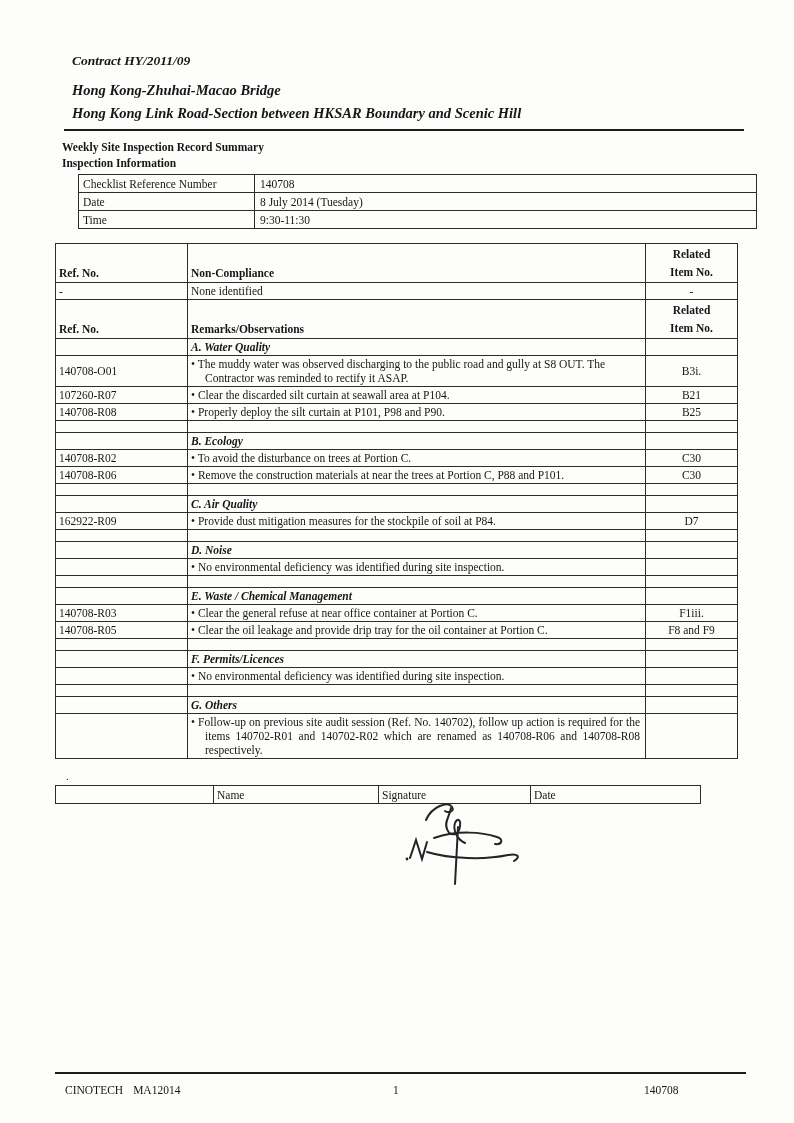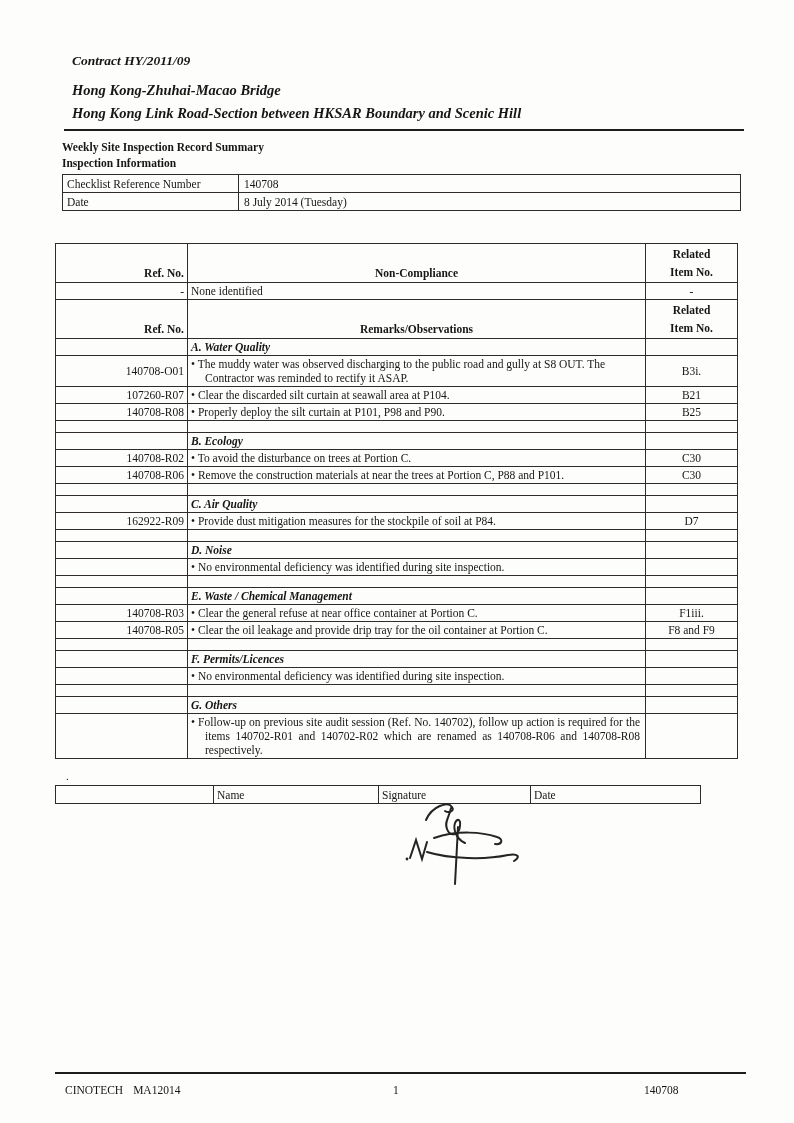--- a/index.html
+++ b/index.html
@@ -21,30 +21,30 @@
   .hdr-rule{border-top:2.5px solid #1c1c1c;width:680px;}
 
   .blk-title{font-weight:bold;font-size:11.5px;white-space:nowrap;}
 
   
   table{border-collapse:collapse;table-layout:fixed;}
   td{border:1px solid #2e2b28;font-size:11.5px;line-height:14px;
      padding:1px 3px;vertical-align:middle;overflow:hidden;}
 
   
-  .info-table{width:678px;}
+  .info-table{width:678px;margin-left:16px;}
   .info-table td{height:15px;}
   .info-table .lbl{padding-left:4px;}
   .info-table .val{padding-left:5px;}
 
   
   .main-table{width:682px;}
-  .main-table .c1{text-align:right;}
+  .main-table .c1{text-align:left;}
   .main-table .c3{text-align:center;}
-  .r-hdr td{font-weight:bold;text-align:center;}
+  .r-hdr td{font-weight:bold;}
   .r-hdr .c1,.r-hdr .c2{vertical-align:bottom;padding-bottom:2px;}
   .r-hdr .c3{white-space:pre-line;line-height:18px;}
   .r-hdr td{height:31px;}
   .r-data td{height:14px;}
   .r-sec td{height:13px;}
   .r-sec .c2{font-weight:bold;font-style:italic;}
   .r-blank td{height:9px;}
   .obs{padding-left:14px;text-indent:-14px;}
   .obs.j{text-align:justify;}
   .c2 .obs{padding-right:2px;}
@@ -81,20 +81,24 @@
         <col style="width:502px">
       </colgroup>
     <tbody>
         <tr>
       <td class="lbl">Checklist Reference Number</td>
       <td class="val">140708</td>
     </tr>
     <tr>
       <td class="lbl">Date</td>
       <td class="val">8 July 2014 (Tuesday)</td>
+    </tr>
+    <tr>
+      <td class="lbl">Time</td>
+      <td class="val">9:30-11:30</td>
     </tr>
   </tbody>
     </table>
 
   <table class="abs main-table" style="left:55px;top:243px;">
     <colgroup>
         <col style="width:132px">
         <col style="width:458px">
         <col style="width:92px">
       </colgroup>

